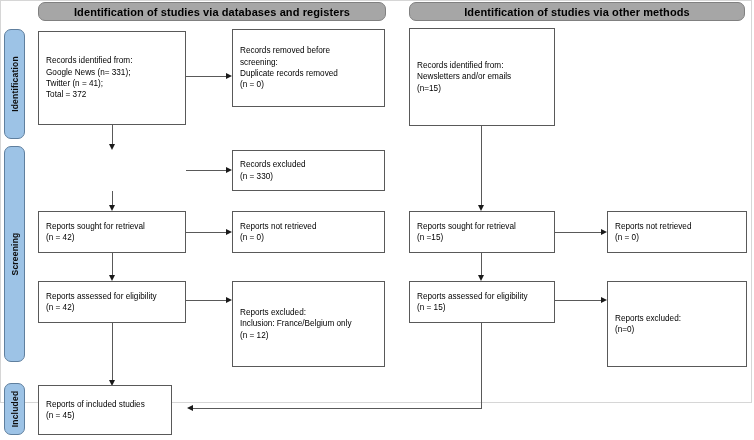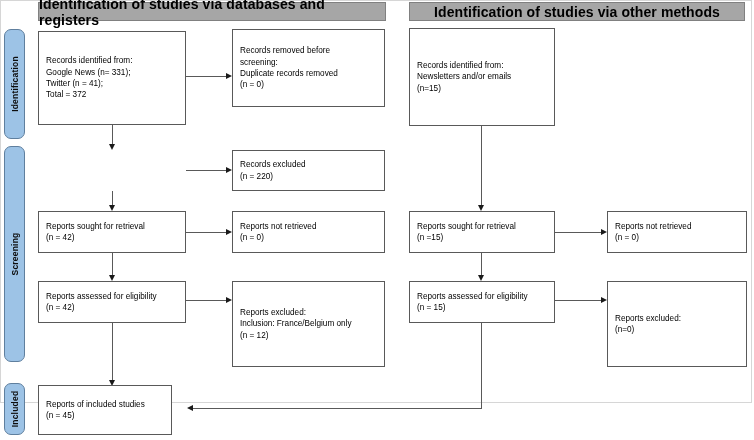--- a/index.html
+++ b/index.html
@@ -20,27 +20,27 @@
     width:752px; height:403px;
     border:1px solid #d6d6d6;
     box-sizing:border-box;
     pointer-events:none;
   }
   
   .banner{
     position:absolute;
     background:#a6a6a6;
     border:1px solid #808080;
-    border-radius:0;
+    border-radius:7px;
     box-sizing:border-box;
     display:flex;
     align-items:center;
     justify-content:center;
     color:#000000;
-    font-size:14px;
+    font-size:11px;
     font-weight:bold;
     letter-spacing:0.1px;
   }
   
   .stage{
     position:absolute;
     background:#9dc3e6;
     border:1px solid #5f7f9e;
     border-radius:7px;
     box-sizing:border-box;
@@ -136,21 +136,21 @@
   </div>
 
   <div class="ln hln" style="left:186px; top:76px; width:40px;"></div>
   <div class="arrow-r" style="left:226px; top:72.5px;"></div>
 
   <div class="ln vln" style="left:112px; top:125px; height:19px;"></div>
   <div class="arrow-d" style="left:108.5px; top:144px;"></div>
 
   <div class="box" style="left:232px; top:150px; width:153px; height:41px;">
     <div class="txt">Records excluded
-(n = 220)</div>
+(n = 330)</div>
   </div>
   <div class="ln hln" style="left:186px; top:170px; width:40px;"></div>
   <div class="arrow-r" style="left:226px; top:166.5px;"></div>
 
   <div class="ln vln" style="left:112px; top:191px; height:14px;"></div>
   <div class="arrow-d" style="left:108.5px; top:205px;"></div>
 
   <div class="box" style="left:38px; top:211px; width:148px; height:42px;">
     <div class="txt">Reports sought for retrieval
 (n = 42)</div>

